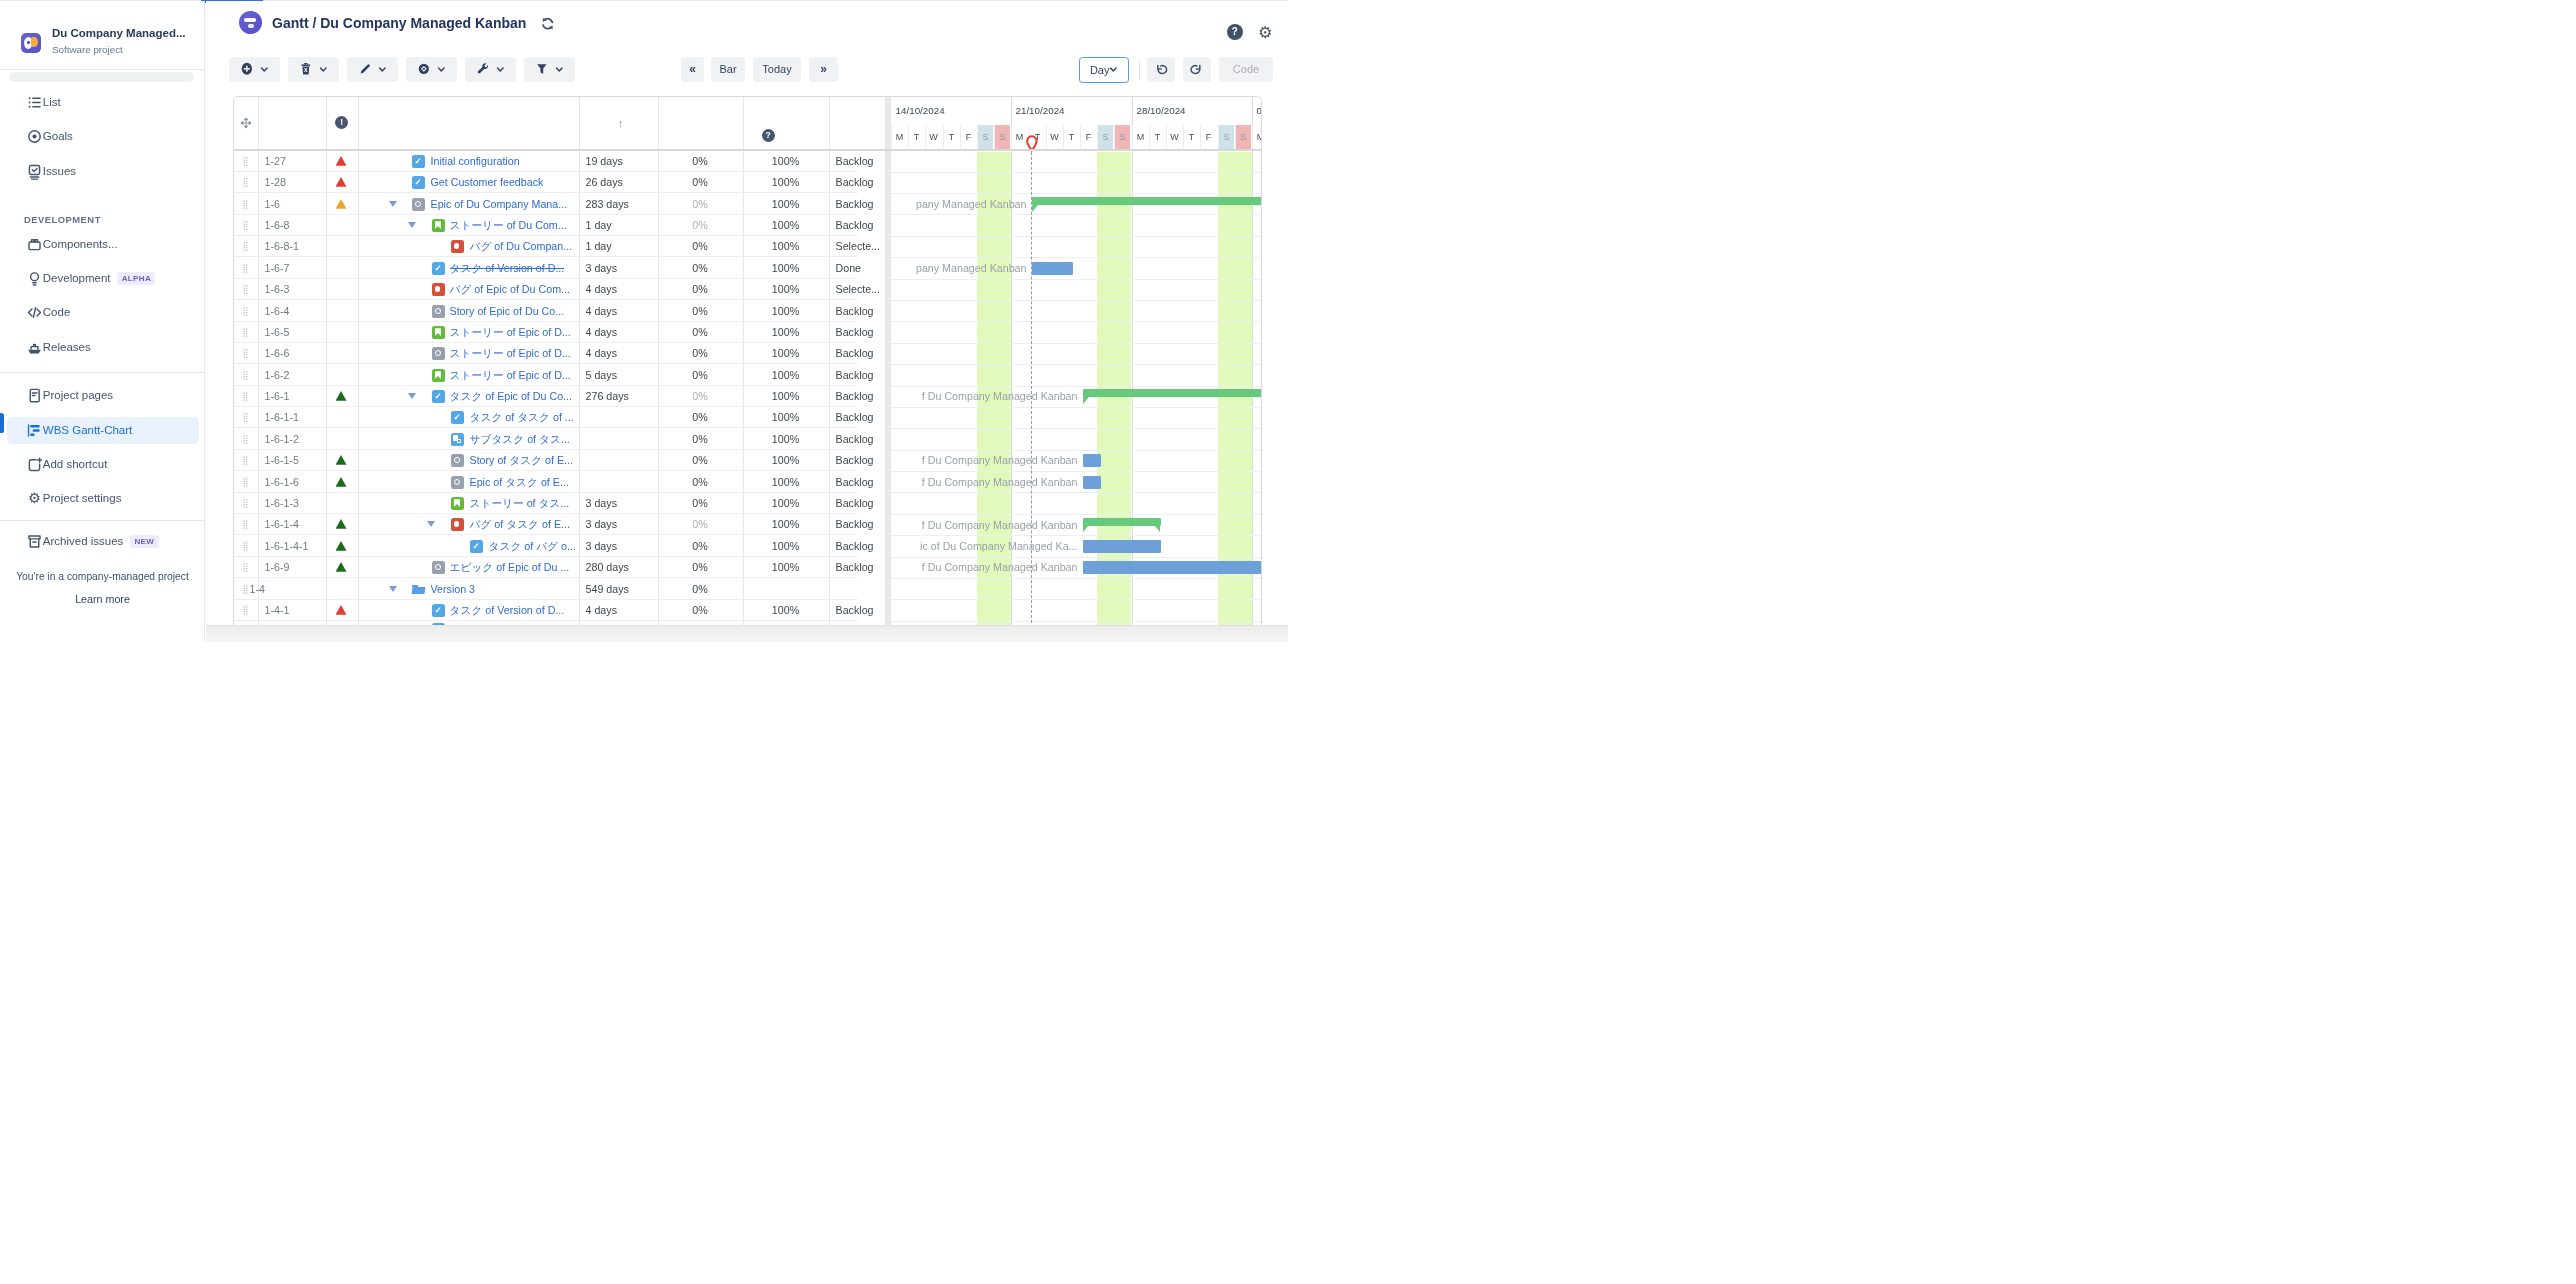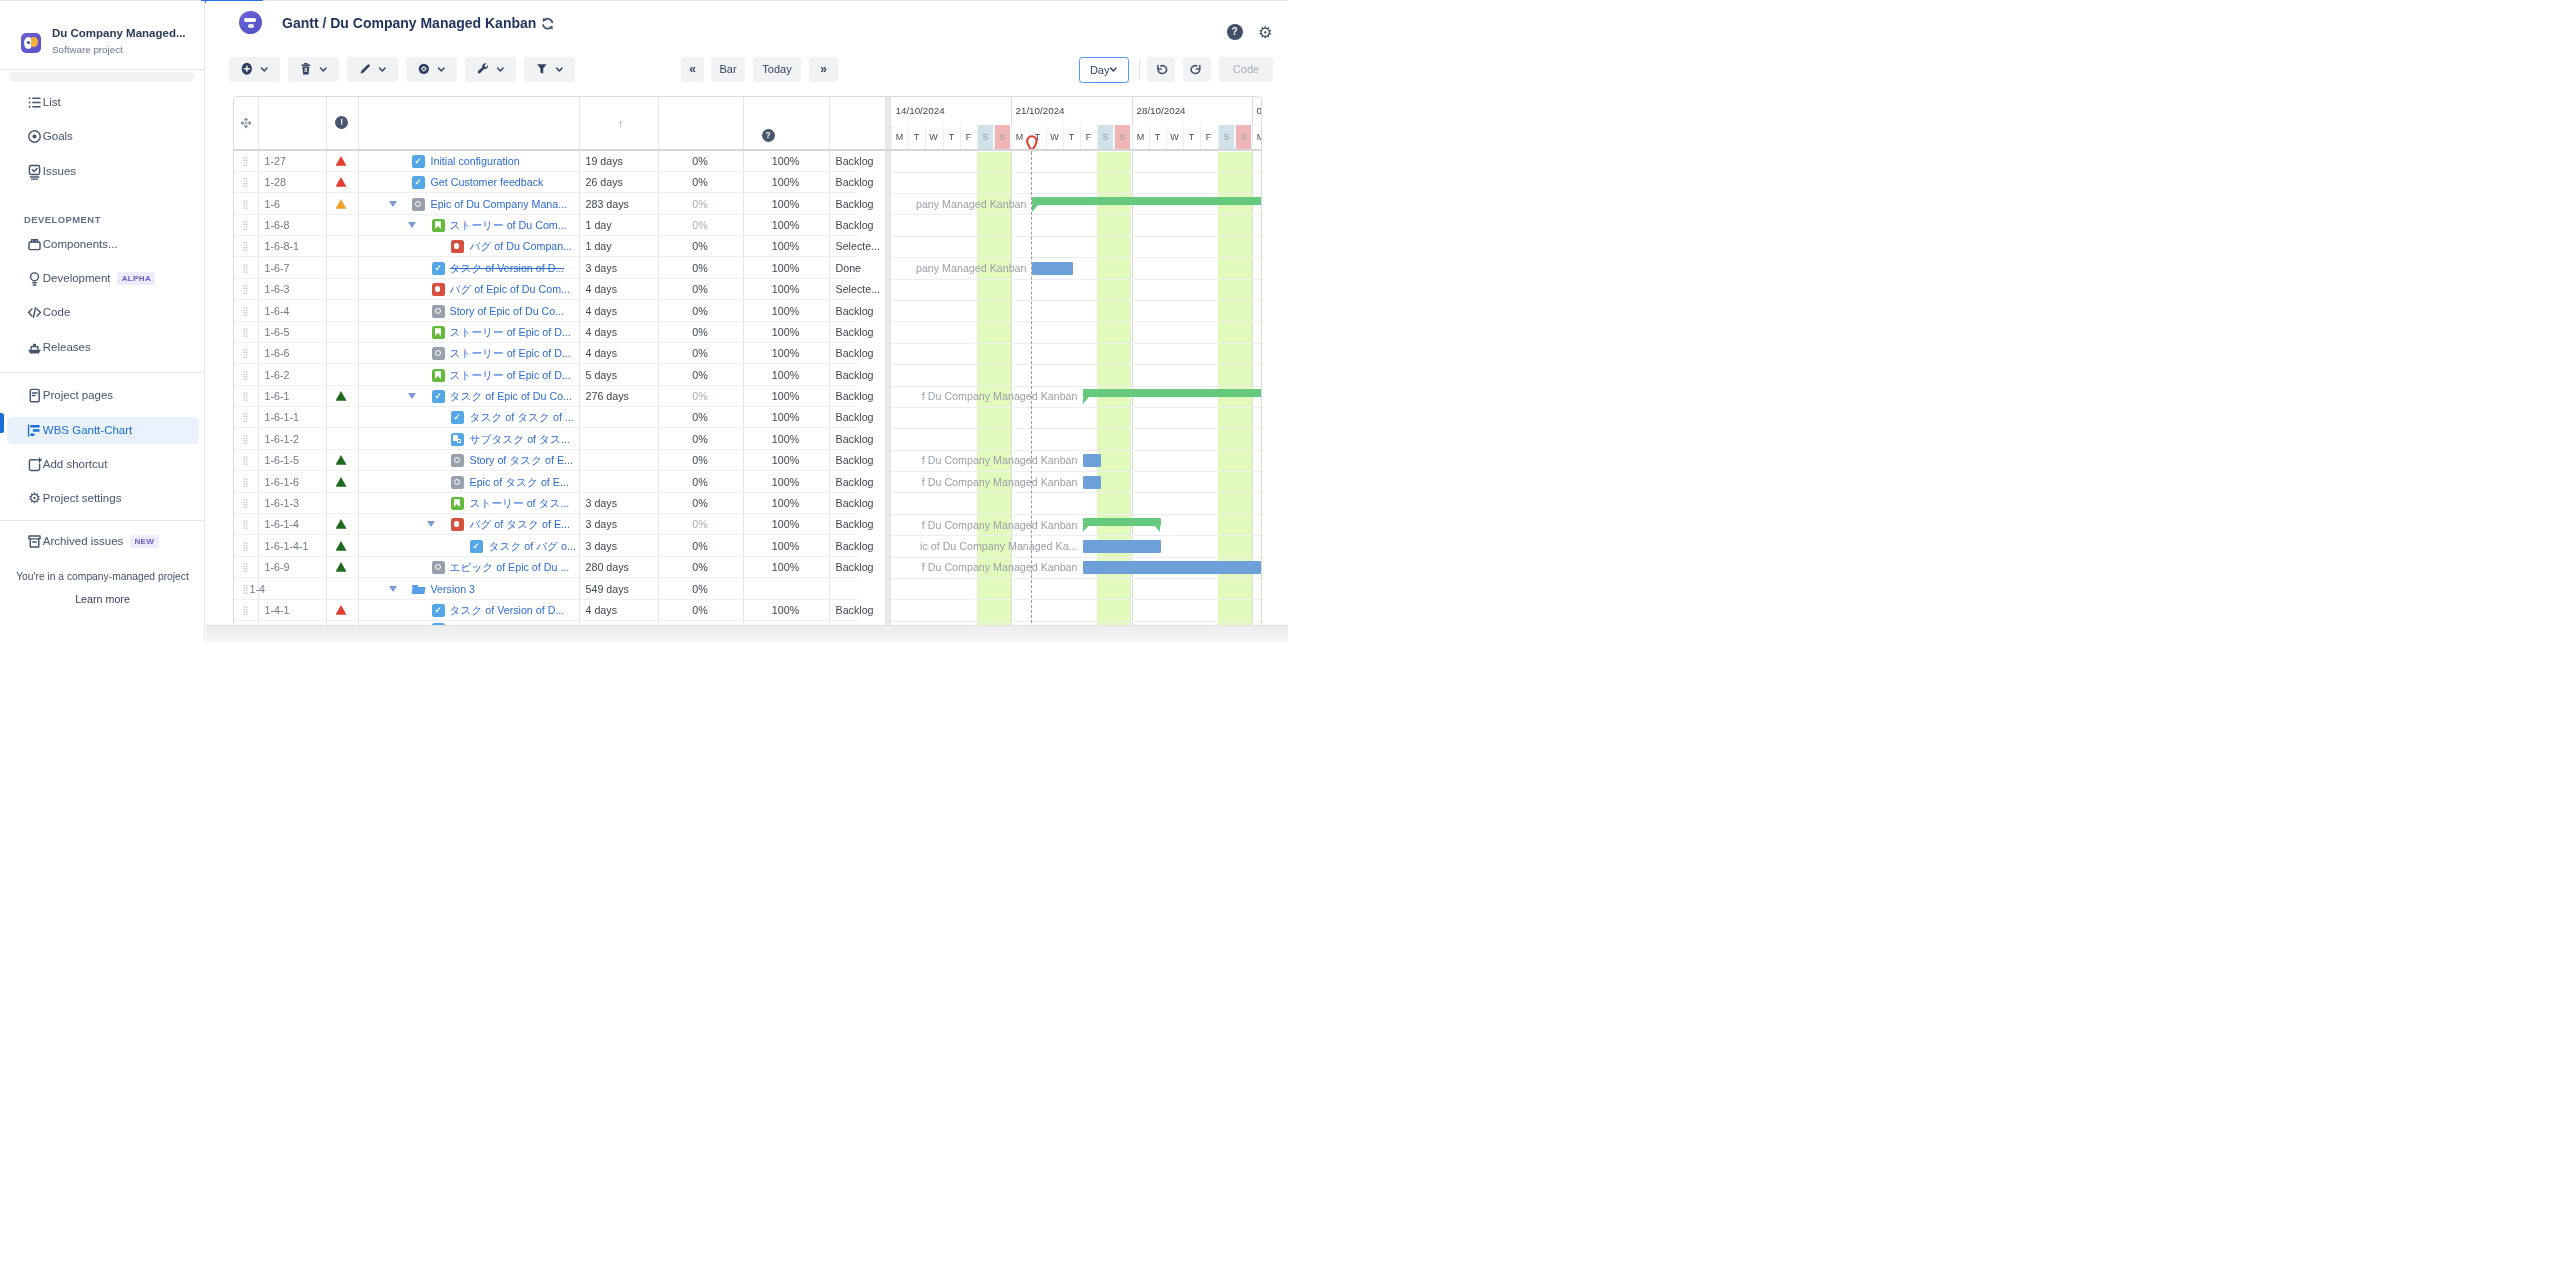--- a/index.html
+++ b/index.html
@@ -30,21 +30,21 @@
   .badge{display:inline-block;margin-left:6.8px;padding:1.7px 4.3px;border-radius:2.6px;background:#eeebfd;color:#6e5dc6;font-size:8.1px;font-weight:bold;letter-spacing:0.3px;}
   .sb-note{position:absolute;left:0;width:205px;text-align:center;font-size:10.3px;color:#42526e;}
   .sb-learn{position:absolute;left:0;width:205px;text-align:center;font-size:10.7px;color:#344563;font-weight:500;cursor:pointer;}
   .ni-icon svg{stroke:currentColor;fill:none;stroke-width:1.7;stroke-linecap:round;stroke-linejoin:round;}
 
   
   #main{position:absolute;left:206px;top:0.9px;width:1082px;height:641px;background:#fff;}
   .g-icon{position:absolute;left:33px;top:10.3px;width:23px;height:23px;border-radius:50%;background:linear-gradient(135deg,#6a63d8,#524ec4);}
   .g-icon .b1{position:absolute;left:5.1px;top:6.8px;width:12px;height:3.8px;border-radius:1.7px;background:#fff;}
   .g-icon .b2{position:absolute;left:8.6px;top:13px;width:6px;height:3.8px;border-radius:1.7px;background:#e8e8f6;}
-  .page-title{position:absolute;left:76px;top:13.7px;font-size:14px;font-weight:600;color:#21355e;white-space:nowrap;}
+  .page-title{position:absolute;left:66px;top:13.7px;font-size:14px;font-weight:600;color:#21355e;white-space:nowrap;}
   .refresh{position:absolute;left:334px;top:15.4px;width:15.4px;height:15.4px;color:#44546f;cursor:pointer;}
   .hdr-right{position:absolute;top:23px;right:15.4px;display:flex;gap:15.4px;align-items:center;}
   .help-btn{width:16.2px;height:16.2px;border-radius:50%;background:#3f5068;color:#fff;font-size:10.3px;font-weight:bold;text-align:center;line-height:16.2px;cursor:pointer;}
   .gear-btn{font-size:16.2px;color:#3f5368;line-height:16.2px;cursor:pointer;}
 
   
   .tbtn{position:absolute;top:56px;height:25px;border-radius:3.4px;background:#f1f2f4;color:#344563;font-size:11px;display:flex;align-items:center;justify-content:center;cursor:pointer;}
   .tbtn .chev{margin-left:6.8px;}
   .chev{width:8.6px;height:6.8px;}
   .chev polyline{fill:none;stroke:#344563;stroke-width:2.2;stroke-linecap:round;stroke-linejoin:round;}

